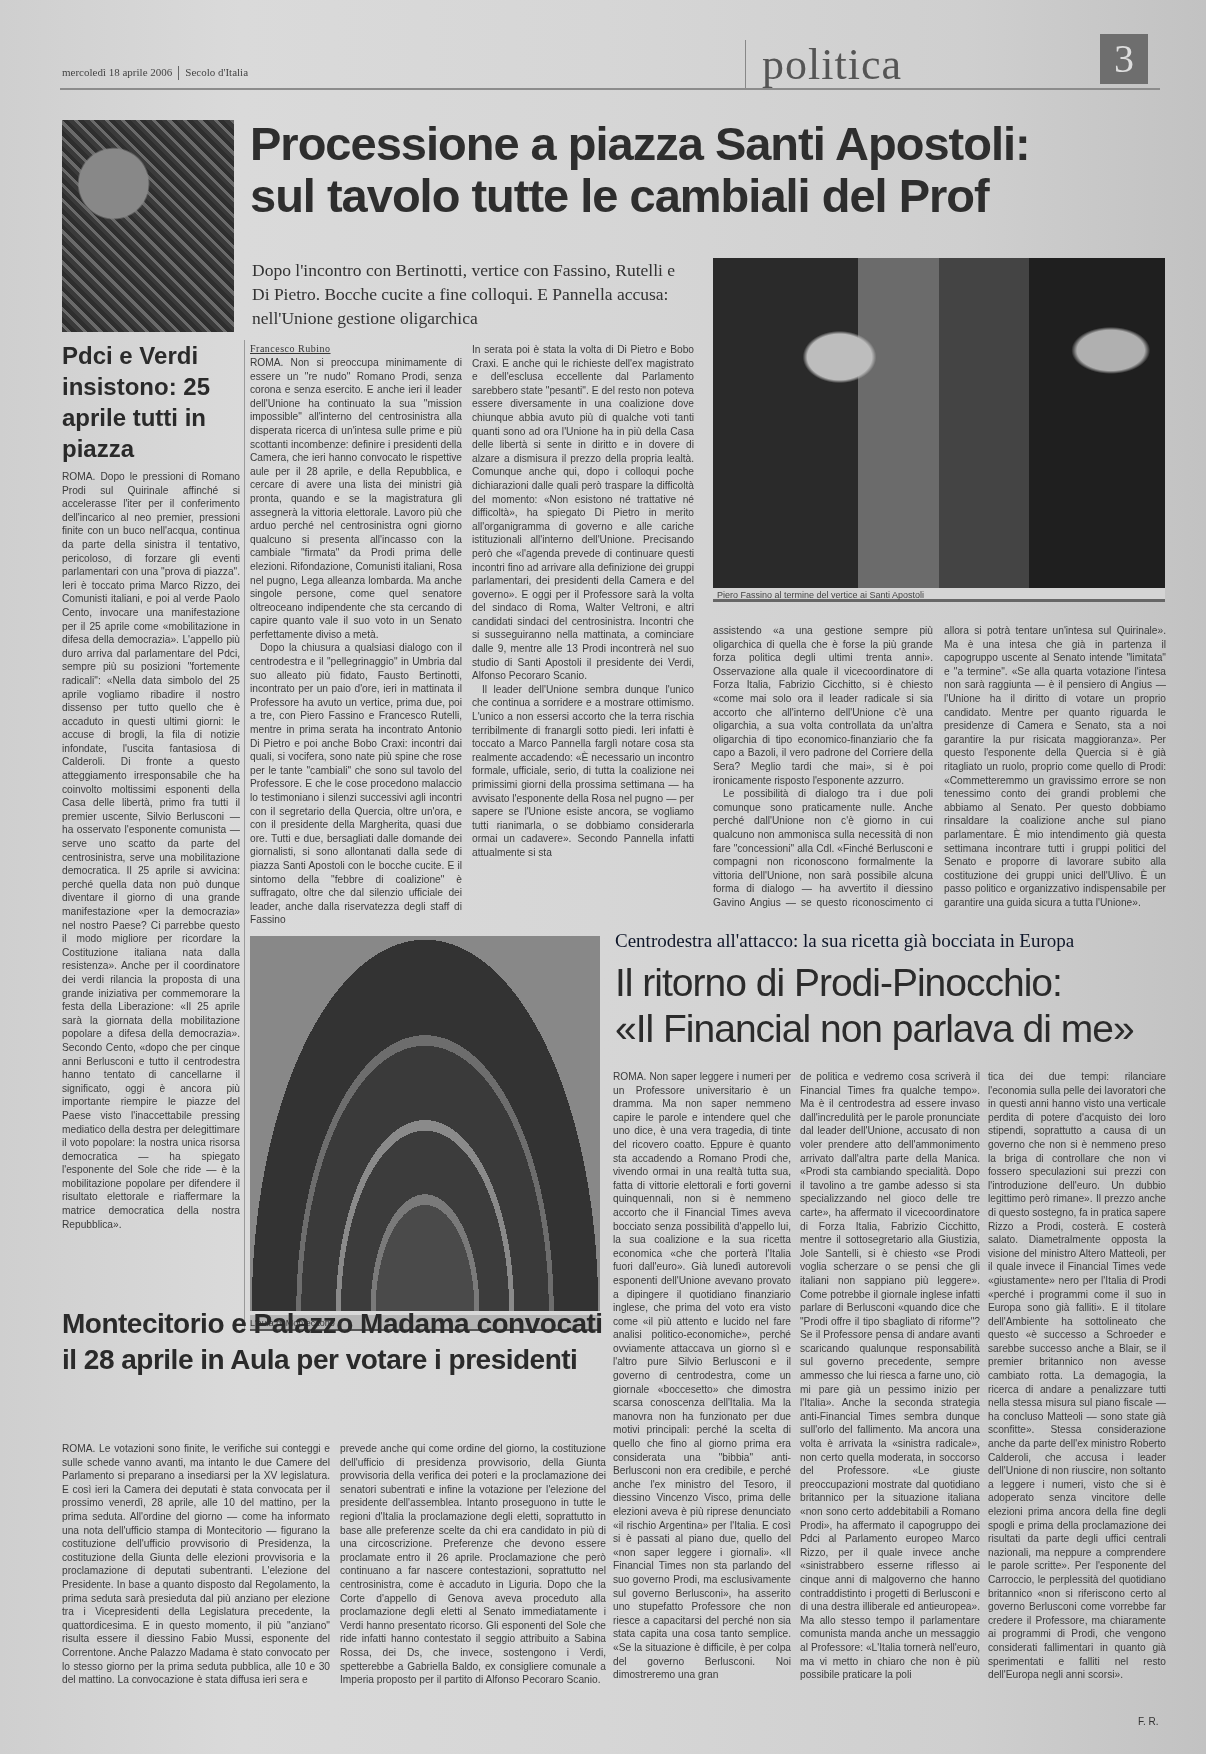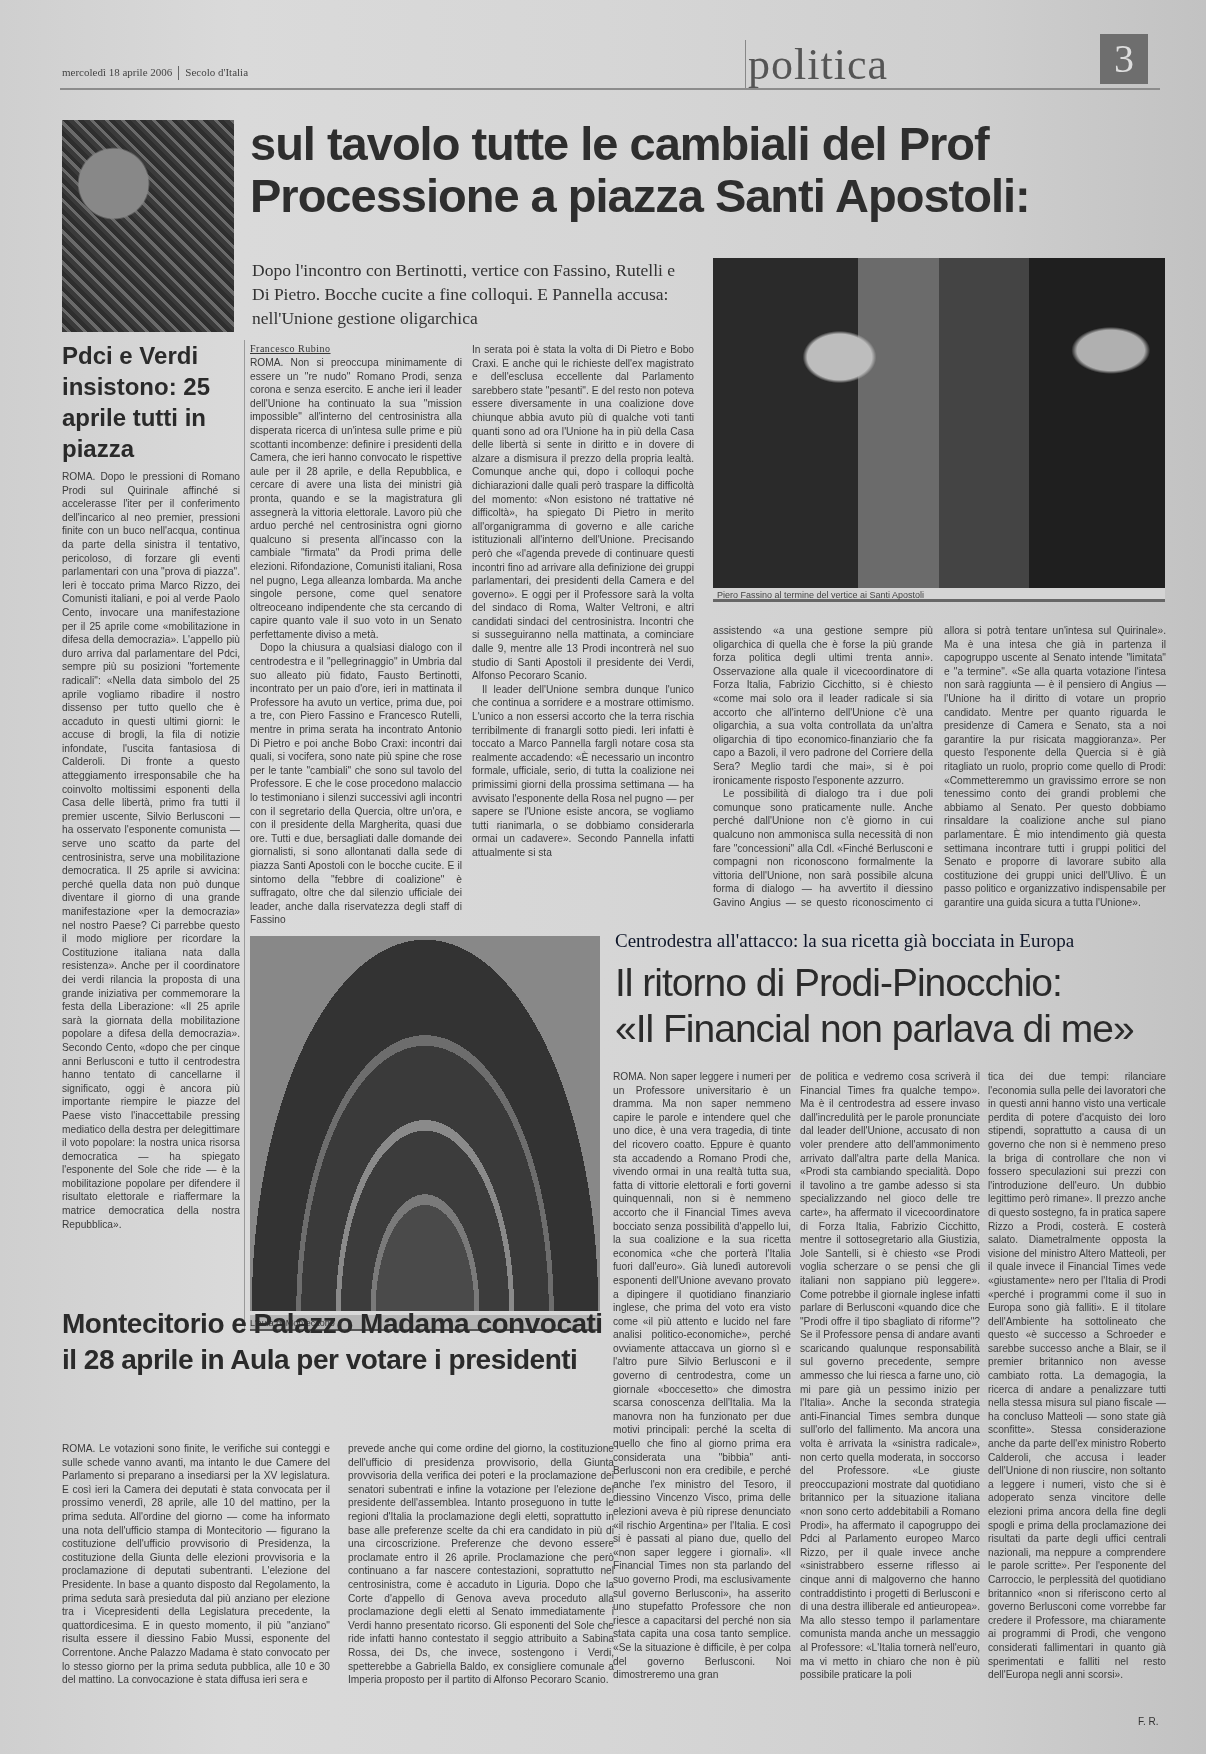--- a/index.html
+++ b/index.html
@@ -5,21 +5,21 @@
   html, body { margin:0; padding:0; }
   body {
     width:1206px; height:1754px; overflow:hidden;
     background: linear-gradient(90deg,#cfcfcf 0%,#dadada 20%,#d6d6d6 50%,#cfcfcf 80%,#c2c2c2 100%);
     font-family:"Liberation Sans", sans-serif; color:#2b2b2b; position:relative;
   }
   .abs { position:absolute; }
   .masthead-line { left:60px; top:88px; width:1100px; height:2px; background:#8c8c8c; }
   .date { left:62px; top:66px; font-family:"Liberation Serif", serif; font-size:11px; color:#444; }
   .date .sep { display:inline-block; width:1px; height:14px; background:#666; vertical-align:middle; margin:0 6px; }
-  .section { left:745px; top:40px; font-family:"Liberation Serif", serif; font-size:44px; color:#555; letter-spacing:1px; border-left:1px solid #888; padding-left:2px; line-height:50px; }
+  .section { left:745px; top:40px; font-family:"Liberation Serif", serif; font-size:44px; color:#555; letter-spacing:1px; border-left:1px solid #888; padding-left:16px; line-height:50px; }
   .pagenum { left:1100px; top:34px; width:48px; height:50px; background:#6e6e6e; color:#ddd; font-family:"Liberation Serif", serif; font-size:40px; text-align:center; line-height:50px; }
   .photo { background:#555; overflow:hidden; }
   .photo-crowd { left:62px; top:120px; width:172px; height:212px;
     background: radial-gradient(circle at 30% 30%, #888 0 18%, transparent 19%),
                 repeating-linear-gradient(45deg,#3a3a3a 0 4px,#6a6a6a 4px 7px,#2e2e2e 7px 11px);
   }
   .headline-main { left:250px; top:118px; width:920px; font-weight:bold; font-size:47px; line-height:52px; color:#2e2e2e; letter-spacing:-1px; }
   .deck { left:252px; top:258px; width:440px; font-family:"Liberation Serif", serif; font-size:17.5px; line-height:24px; color:#333; }
   .byline { left:250px; top:343px; font-family:"Liberation Serif", serif; font-size:10px; letter-spacing:0.5px; text-decoration:underline; color:#333; }
   .col { font-family:"Liberation Sans", sans-serif; font-size:10.2px; line-height:13.6px; color:#3a3a3a; text-align:justify; overflow:hidden; }
@@ -50,22 +50,22 @@
 <div class="abs date">
   <span>mercoledì 18 aprile 2006</span><span class="sep"></span><span>Secolo d'Italia</span>
 </div>
 <div class="abs section">politica</div>
 <div class="abs pagenum">3</div>
 <div class="abs masthead-line"></div>
 
 <div class="abs photo photo-crowd"></div>
 
 <div class="abs headline-main">
+  <div>Processione a piazza Santi Apostoli:</div>
   <div>sul tavolo tutte le cambiali del Prof</div>
-  <div>Processione a piazza Santi Apostoli:</div>
 </div>
 <div class="abs deck">Dopo l'incontro con Bertinotti, vertice con Fassino, Rutelli e Di Pietro. Bocche cucite a fine colloqui. E Pannella accusa: nell'Unione gestione oligarchica</div>
 <div class="abs byline">Francesco Rubino</div>
 
 <div class="abs side-head">Pdci e Verdi insistono: 25 aprile tutti in piazza</div>
 <div class="abs col" style="left:62px;top:470px;width:178px;height:860px;">
   <p>ROMA. Dopo le pressioni di Romano Prodi sul Quirinale affinché si accelerasse l'iter per il conferimento dell'incarico al neo premier, pressioni finite con un buco nell'acqua, continua da parte della sinistra il tentativo, pericoloso, di forzare gli eventi parlamentari con una "prova di piazza". Ieri è toccato prima Marco Rizzo, dei Comunisti italiani, e poi al verde Paolo Cento, invocare una manifestazione per il 25 aprile come «mobilitazione in difesa della democrazia». L'appello più duro arriva dal parlamentare del Pdci, sempre più su posizioni "fortemente radicali": «Nella data simbolo del 25 aprile vogliamo ribadire il nostro dissenso per tutto quello che è accaduto in questi ultimi giorni: le accuse di brogli, la fila di notizie infondate, l'uscita fantasiosa di Calderoli. Di fronte a questo atteggiamento irresponsabile che ha coinvolto moltissimi esponenti della Casa delle libertà, primo fra tutti il premier uscente, Silvio Berlusconi — ha osservato l'esponente comunista — serve uno scatto da parte del centrosinistra, serve una mobilitazione democratica. Il 25 aprile si avvicina: perché quella data non può dunque diventare il giorno di una grande manifestazione «per la democrazia» nel nostro Paese? Ci parrebbe questo il modo migliore per ricordare la Costituzione italiana nata dalla resistenza». Anche per il coordinatore dei verdi rilancia la proposta di una grande iniziativa per commemorare la festa della Liberazione: «Il 25 aprile sarà la giornata della mobilitazione popolare a difesa della democrazia». Secondo Cento, «dopo che per cinque anni Berlusconi e tutto il centrodestra hanno tentato di cancellarne il significato, oggi è ancora più importante riempire le piazze del Paese visto l'inaccettabile pressing mediatico della destra per delegittimare il voto popolare: la nostra unica risorsa democratica — ha spiegato l'esponente del Sole che ride — è la mobilitazione popolare per difendere il risultato elettorale e riaffermare la matrice democratica della nostra Repubblica».</p>
 </div>
 <div class="abs vrule" style="left:244px;top:340px;height:990px;"></div>
 
@@ -108,15 +108,15 @@
 </div>
 <div class="abs signature">F. R.</div>
 
 <div class="abs headline-3">
   <div>Montecitorio e Palazzo Madama convocati</div>
   <div>il 28 aprile in Aula per votare i presidenti</div>
 </div>
 <div class="abs col" style="left:62px;top:1442px;width:268px;height:268px;">
   <p>ROMA. Le votazioni sono finite, le verifiche sui conteggi e sulle schede vanno avanti, ma intanto le due Camere del Parlamento si preparano a insediarsi per la XV legislatura. E così ieri la Camera dei deputati è stata convocata per il prossimo venerdì, 28 aprile, alle 10 del mattino, per la prima seduta. All'ordine del giorno — come ha informato una nota dell'ufficio stampa di Montecitorio — figurano la costituzione dell'ufficio provvisorio di Presidenza, la costituzione della Giunta delle elezioni provvisoria e la proclamazione di deputati subentranti. L'elezione del Presidente. In base a quanto disposto dal Regolamento, la prima seduta sarà presieduta dal più anziano per elezione tra i Vicepresidenti della Legislatura precedente, la quattordicesima. E in questo momento, il più "anziano" risulta essere il diessino Fabio Mussi, esponente del Correntone. Anche Palazzo Madama è stato convocato per lo stesso giorno per la prima seduta pubblica, alle 10 e 30 del mattino. La convocazione è stata diffusa ieri sera e</p>
 </div>
-<div class="abs col" style="left:348px;top:1442px;width:266px;height:268px;">
+<div class="abs col" style="left:340px;top:1442px;width:266px;height:268px;">
   <p>prevede anche qui come ordine del giorno, la costituzione dell'ufficio di presidenza provvisorio, della Giunta provvisoria della verifica dei poteri e la proclamazione dei senatori subentrati e infine la votazione per l'elezione del presidente dell'assemblea. Intanto proseguono in tutte le regioni d'Italia la proclamazione degli eletti, soprattutto in base alle preferenze scelte da chi era candidato in più di una circoscrizione. Preferenze che devono essere proclamate entro il 26 aprile. Proclamazione che però continuano a far nascere contestazioni, soprattutto nel centrosinistra, come è accaduto in Liguria. Dopo che la Corte d'appello di Genova aveva proceduto alla proclamazione degli eletti al Senato immediatamente i Verdi hanno presentato ricorso. Gli esponenti del Sole che ride infatti hanno contestato il seggio attribuito a Sabina Rossa, dei Ds, che invece, sostengono i Verdi, spetterebbe a Gabriella Baldo, ex consigliere comunale a Imperia proposto per il partito di Alfonso Pecoraro Scanio.</p>
 </div>
 
 </body></html>

